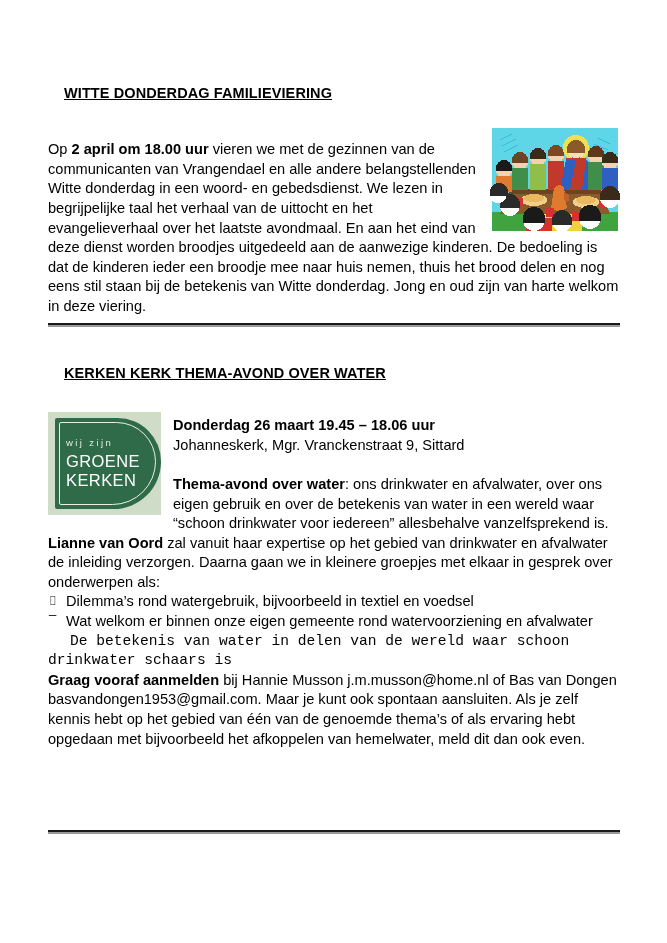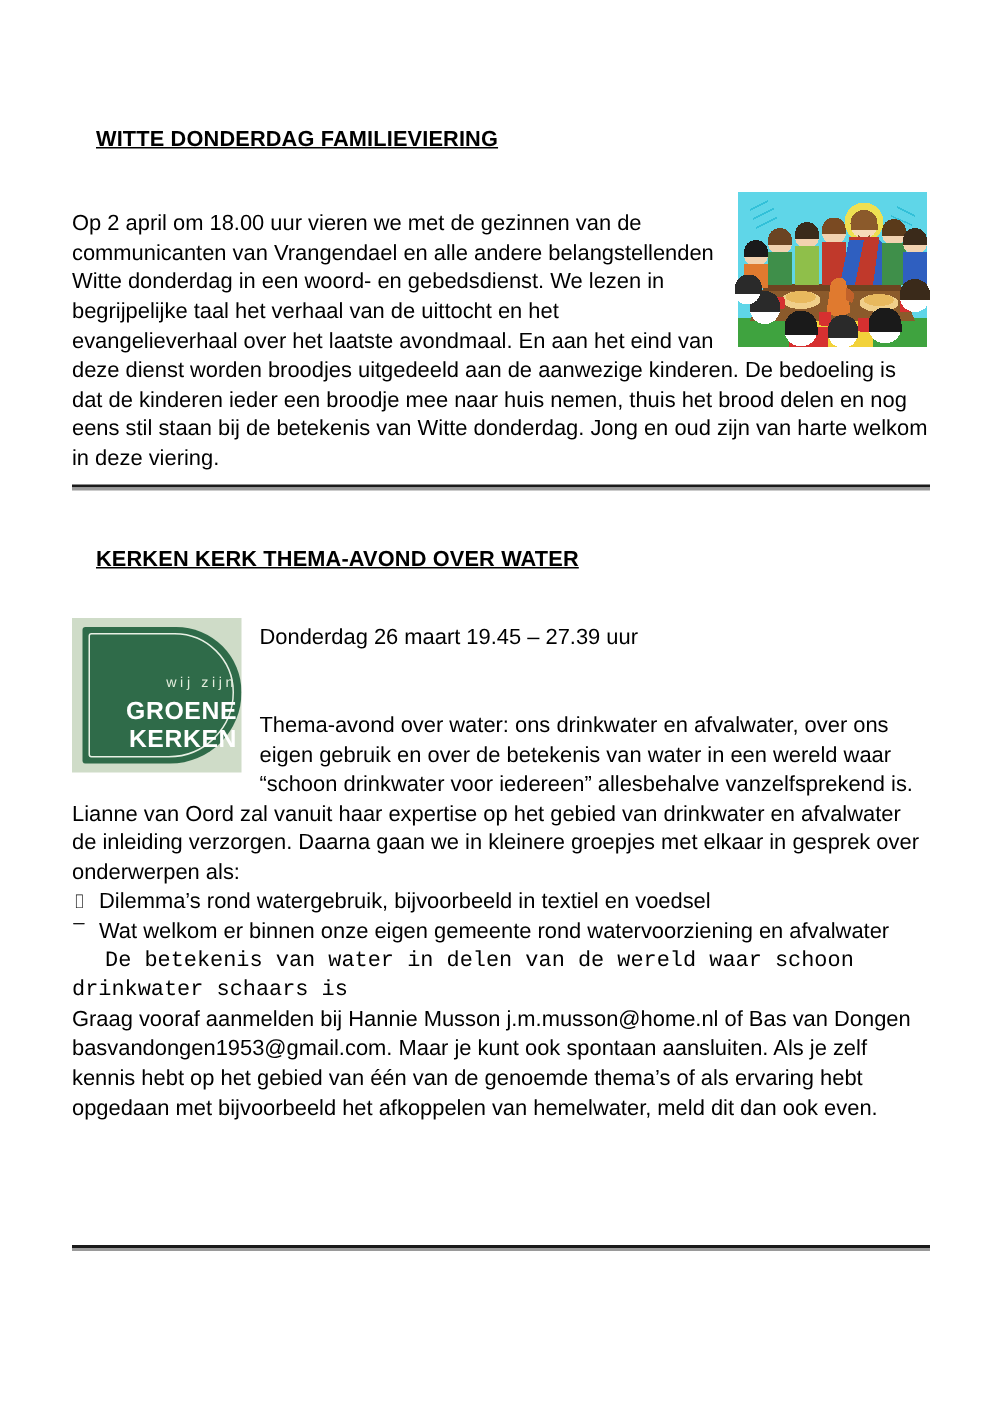--- a/index.html
+++ b/index.html
@@ -56,21 +56,21 @@
     background: #9a9a9a;
   }
 
   
   .body-text {
     font-size: 14.6px;
     line-height: 19.6px;
     margin: 0;
     text-align: left;
   }
-  .body-text b { font-weight: normal; }
+  .body-text b { font-weight: bold; }
 
   
   #section-family {
     position: absolute;
     left: 0;
     top: 68px;
     width: 572px;
   }
   .supper-figure {
     float: right;
@@ -137,33 +137,32 @@
     border-radius: 2px 40px 44px 2px;
     box-sizing: border-box;
   }
   .logo-text {
     position: absolute;
     left: 18px;
     top: 26px;
     width: 92px;
     color: #ffffff;
     line-height: 1;
-    text-align: right;
-    margin-top: 13px;
+    text-align: left;
   }
   .logo-wij {
     font-size: 9.5px;
     letter-spacing: 2.4px;
     display: block;
     margin-bottom: 5px;
     color: #e4eede;
   }
   .logo-groene, .logo-kerken {
     font-size: 16.5px;
-    font-weight: bold;
+    font-weight: normal;
     letter-spacing: 0.4px;
     display: block;
   }
   .logo-groene { margin-bottom: 3px; }
 
   
   .topic-list {
     list-style: none;
     margin: 0;
     padding: 0;
@@ -287,22 +286,22 @@
         <div class="logo-shape"></div>
         <div class="logo-ring"></div>
         <div class="logo-text">
           <span class="logo-wij">wij zijn</span>
           <span class="logo-groene">GROENE</span>
           <span class="logo-kerken">KERKEN</span>
         </div>
       </div>
     </div>
 
-    <p class="body-text" style="padding-top:18px"><b>Donderdag 26 maart 19.45 – 27.39 uur</b><br>
-      <br>
+    <p class="body-text" style="padding-top:18px"><b>Donderdag 26 maart 19.45 – 18.06 uur</b><br>
+      <span>Johanneskerk, Mgr. Vranckenstraat 9, Sittard</span><br>
       <br>
       <b>Thema-avond over water</b><span>: ons drinkwater en afvalwater, over ons eigen gebruik en over de betekenis van water in een wereld waar “schoon drinkwater voor iedereen” allesbehalve vanzelfsprekend is.</span><br>
       <b>Lianne van Oord</b><span> zal vanuit haar expertise op het gebied van drinkwater en afvalwater de inleiding verzorgen. Daarna gaan we in kleinere groepjes met elkaar in gesprek over onderwerpen als:</span>
     </p>
 
     <ul class="topic-list">
       <li><span class="bullet">⌷</span><span>Dilemma’s rond watergebruik, bijvoorbeeld in textiel en voedsel</span></li>
       <li><span class="bullet">¯</span></li>
       <li><span class="bullet">¯</span><span>Wat welkom er binnen onze eigen gemeente rond watervoorziening en afvalwater</span></li>
     </ul>

